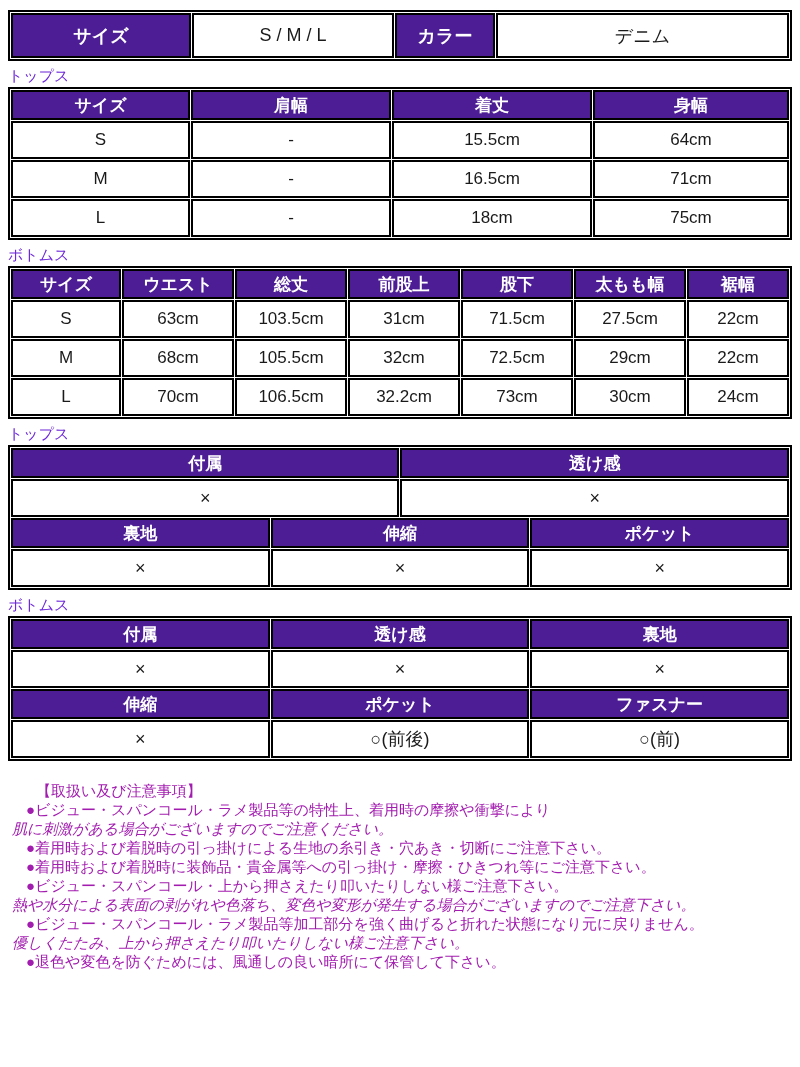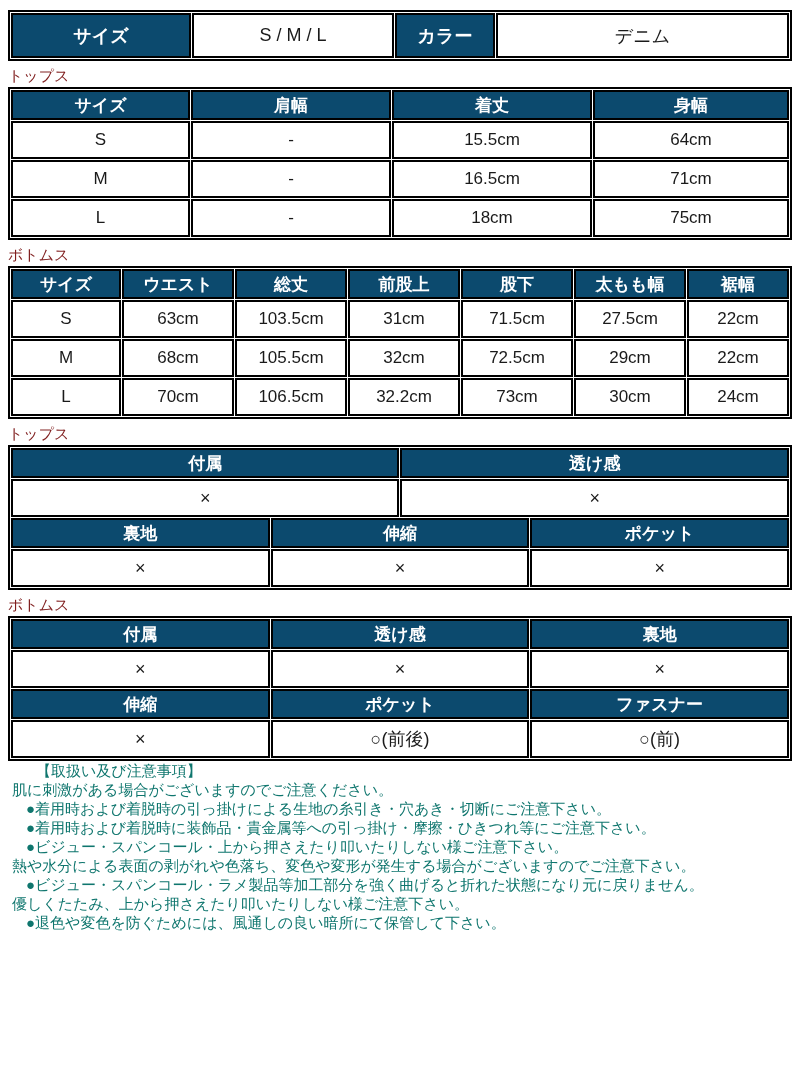--- a/index.html
+++ b/index.html
@@ -28,48 +28,48 @@
   td {
     border: 2px solid #000000;
     box-sizing: border-box;
     text-align: center;
     vertical-align: middle;
     overflow: hidden;
     white-space: nowrap;
     font-size: 17px;
   }
   td.hd {
-    background: #0c4a6e;
+    background: #4c1d95;
     color: #ffffff;
     font-weight: 600;
   }
   
   .t-spec td { height: 45px; font-size: 18px; }
   
   .t-size tr.head td { height: 30px; }
   .t-size tr.data td { height: 38px; }
   
   .t-feat tr.head td { height: 30px; margin-top: 44px; }
   .t-feat tr.data td { height: 38px; font-size: 18px; }
   .sec-label {
     font-size: 15px;
-    color: #7f1d1d;
+    color: #6d28d9;
     margin: 6px 0 3px 0;
     line-height: 17px;
   }
   .notes {
-    margin-top: 0;
+    margin-top: 20px;
     padding-left: 4px;
     font-size: 15px;
     line-height: 19px;
-    color: #0f766e;
+    color: #a21caf;
   }
   .notes .title  { padding-left: 24px; }
   .notes .bullet { padding-left: 14px; }
-  .notes .wrap   { padding-left: 0; }
+  .notes .wrap   { padding-left: 0; font-style: italic; }
 </style>
 </head>
 <body>
 
 <div class="page">
 
   <table class="t-spec">
     <colgroup>
         <col style="width:180px">
         <col style="width:202px">
@@ -218,20 +218,21 @@
     <tr class="data">
       <td>×</td>
       <td>○(前後)</td>
       <td>○(前)</td>
     </tr>
   </tbody>
     </table>
 
   <div class="notes">
     <div class="title">【取扱い及び注意事項】</div>
+    <div class="bullet">●ビジュー・スパンコール・ラメ製品等の特性上、着用時の摩擦や衝撃により</div>
     <div class="wrap">肌に刺激がある場合がございますのでご注意ください。</div>
     <div class="bullet">●着用時および着脱時の引っ掛けによる生地の糸引き・穴あき・切断にご注意下さい。</div>
     <div class="bullet">●着用時および着脱時に装飾品・貴金属等への引っ掛け・摩擦・ひきつれ等にご注意下さい。</div>
     <div class="bullet">●ビジュー・スパンコール・上から押さえたり叩いたりしない様ご注意下さい。</div>
     <div class="wrap">熱や水分による表面の剥がれや色落ち、変色や変形が発生する場合がございますのでご注意下さい。</div>
     <div class="bullet">●ビジュー・スパンコール・ラメ製品等加工部分を強く曲げると折れた状態になり元に戻りません。</div>
     <div class="wrap">優しくたたみ、上から押さえたり叩いたりしない様ご注意下さい。</div>
     <div class="bullet">●退色や変色を防ぐためには、風通しの良い暗所にて保管して下さい。</div>
   </div>
 

